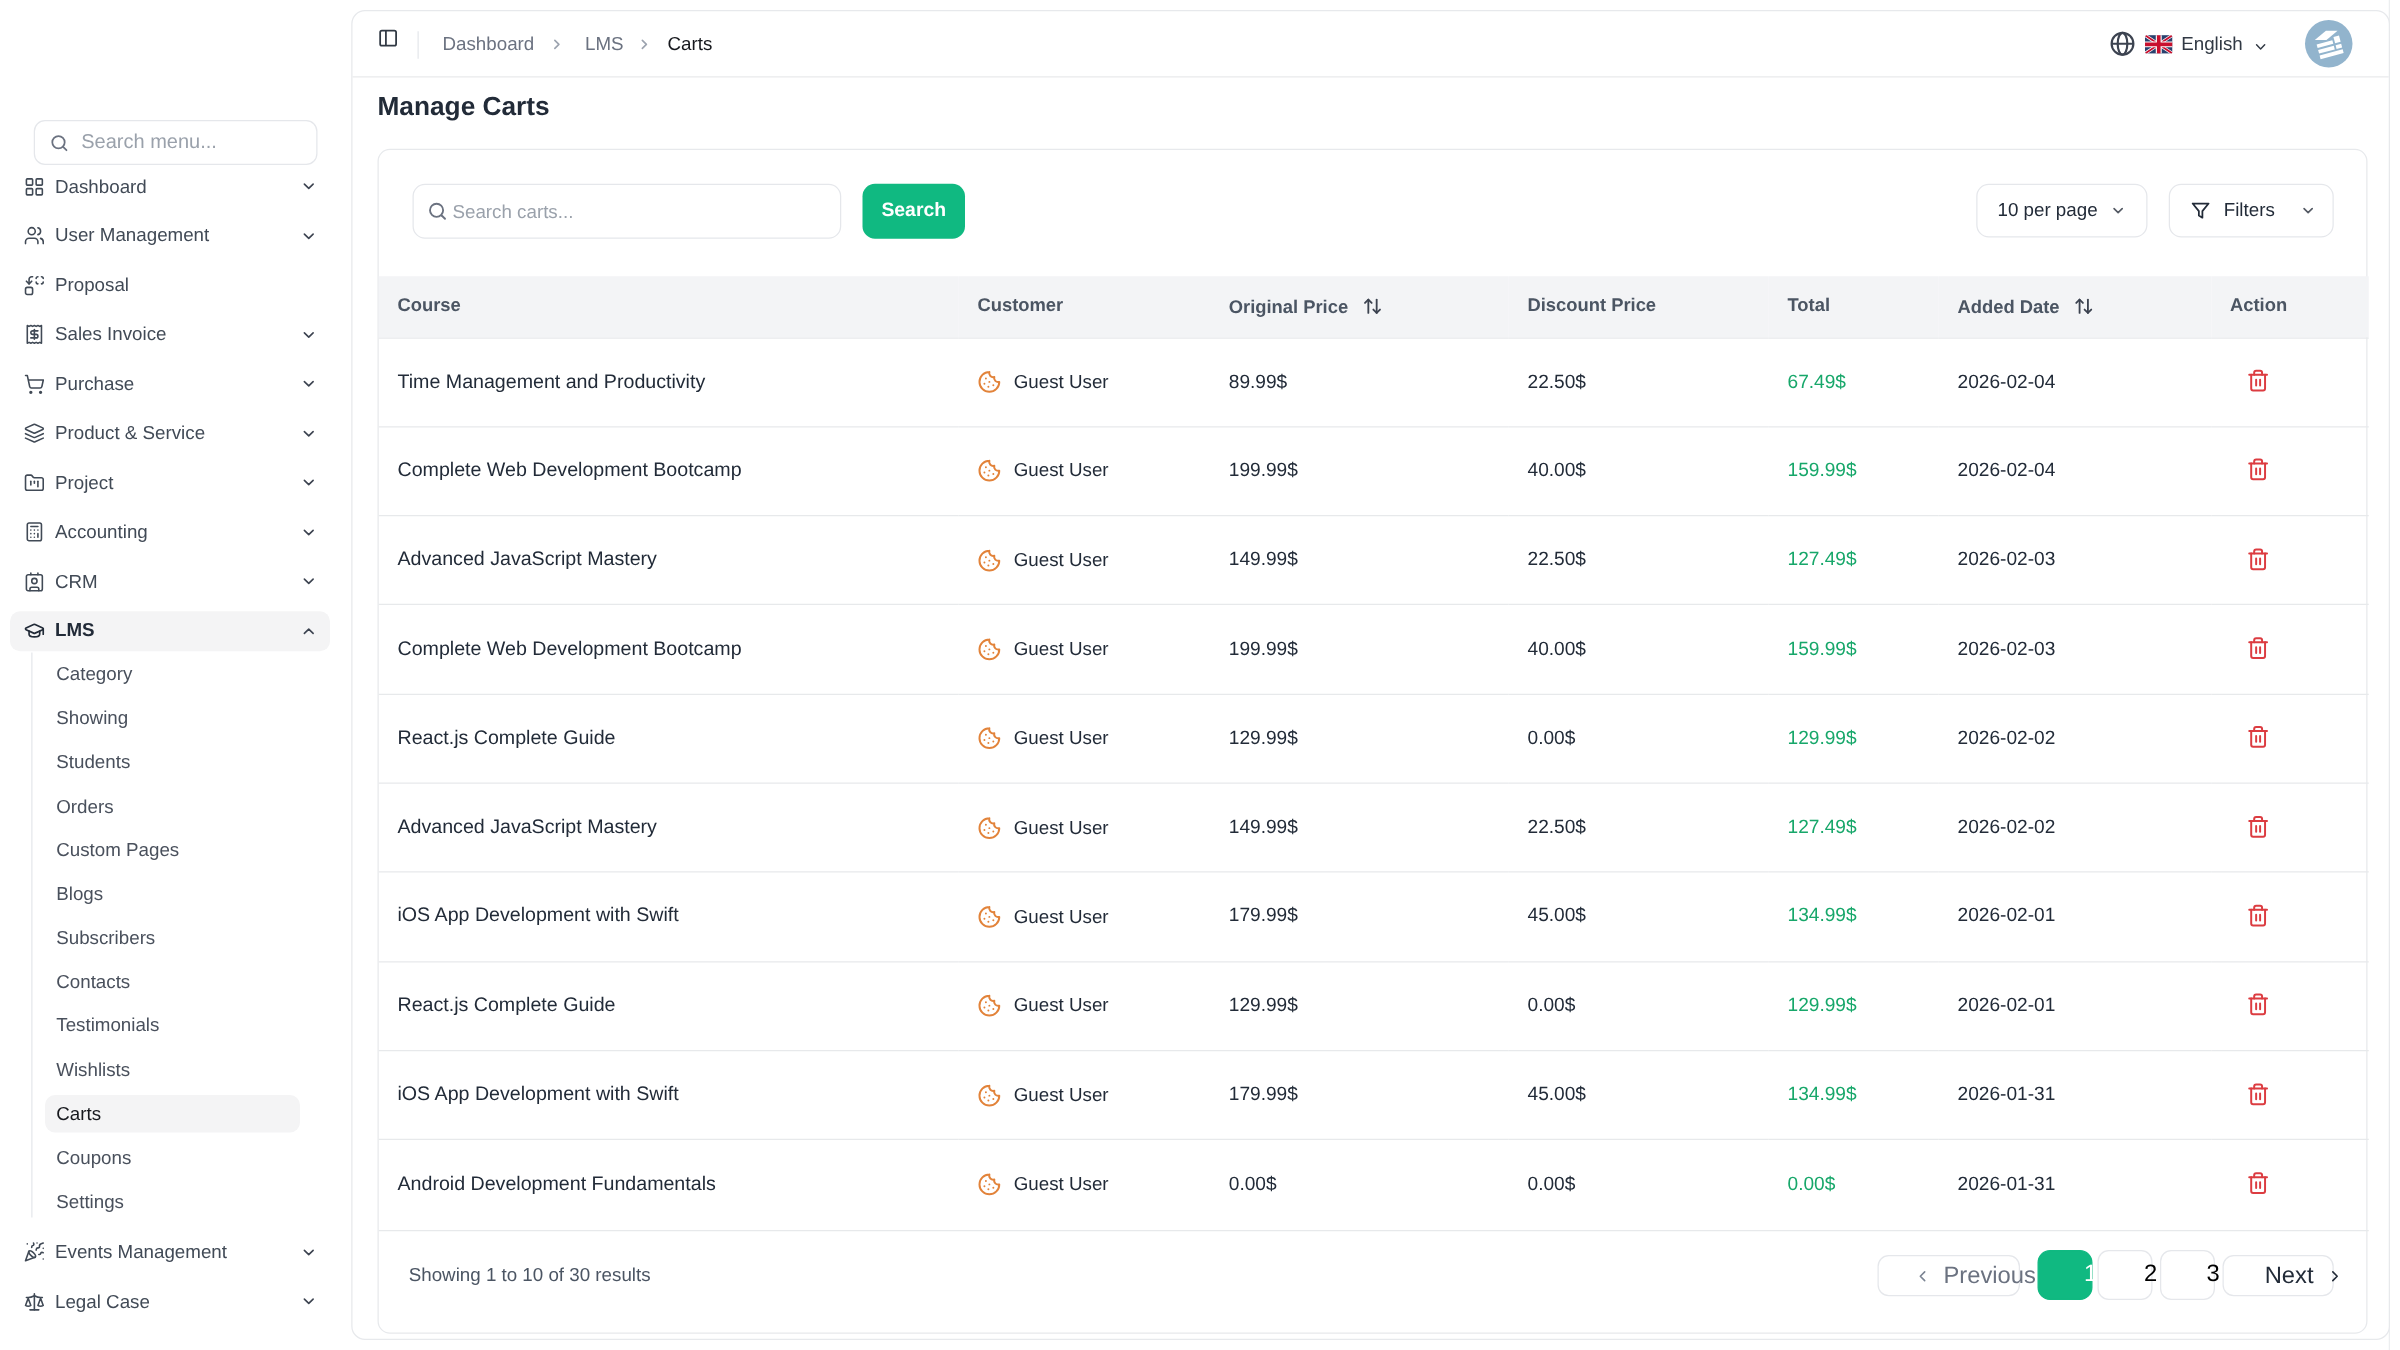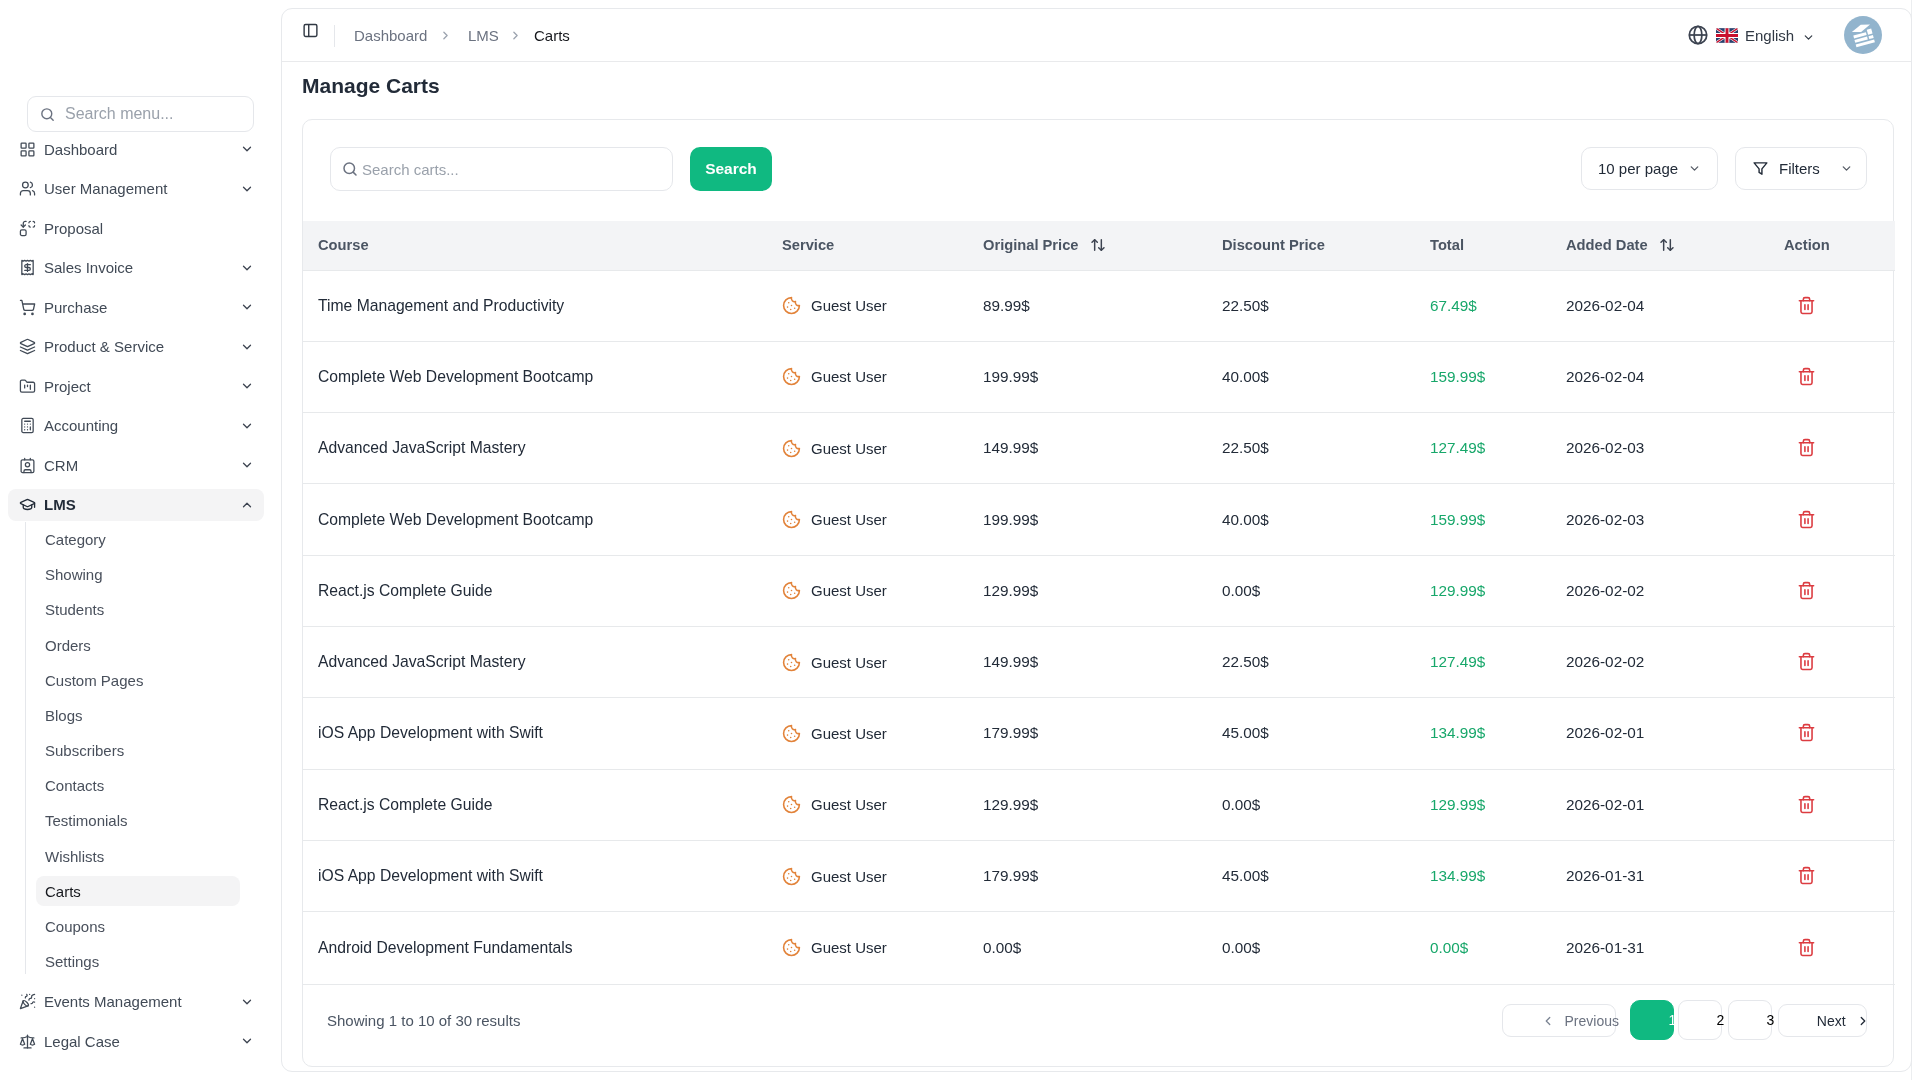--- a/index.html
+++ b/index.html
@@ -63,21 +63,21 @@
   font-size:15.3px; color:#222b38; }
 td.green { color:#17a76a; }
 td:first-child { font-size:15.7px; }
 .cust { display:flex; align-items:center; gap:10px; font-size:15px; }
 .sort { vertical-align:-3px; margin-left:11px; }
 
 
 #foot { position:absolute; left:0; top:864px; width:1592px; height:84px; border-top:1px solid #e7e9eb; }
 #showing { position:absolute; left:24px; top:27px; font-size:15px; color:#4b5563; }
 .pbtn { position:absolute; border:1px solid #e5e7eb; border-radius:9px; background:#fff;
-  display:flex; align-items:center; justify-content:center; font-size:14px;padding-left:42px; }
+  display:flex; align-items:center; justify-content:center; font-size:19px;padding-left:42px; }
 </style>
 </head>
 <body>
 
 <div id="sidebar">
   <div id="sbsearch"><svg width="17" height="17" viewBox="0 0 24 24" fill="none" stroke="#6b7280" stroke-width="2" stroke-linecap="round">
         <circle cx="11" cy="11" r="7"></circle>
         <path d="m20 20-3.5-3.5"></path>
       </svg>Search menu...</div>
   <nav id="nav">
@@ -273,21 +273,21 @@
           <col style="width:201px">
           <col style="width:239px">
           <col style="width:208px">
           <col style="width:136px">
           <col style="width:218px">
           <col style="width:126px">
         </colgroup>
         <tbody>
           <tr>
             <th>Course</th>
-            <th>Service</th>
+            <th>Customer</th>
             <th>Original Price<svg class="sort" width="16" height="16" viewBox="0 0 24 24" fill="none" stroke="#3c4350" stroke-width="2.2" stroke-linecap="round" stroke-linejoin="round">
                 <path d="m21 16-4 4-4-4"></path>
                 <path d="M17 20V4"></path>
                 <path d="m3 8 4-4 4 4"></path>
                 <path d="M7 4v16"></path>
               </svg></th>
             <th>Discount Price</th>
             <th>Total</th>
             <th>Added Date<svg class="sort" width="16" height="16" viewBox="0 0 24 24" fill="none" stroke="#3c4350" stroke-width="2.2" stroke-linecap="round" stroke-linejoin="round">
                 <path d="m21 16-4 4-4-4"></path>

